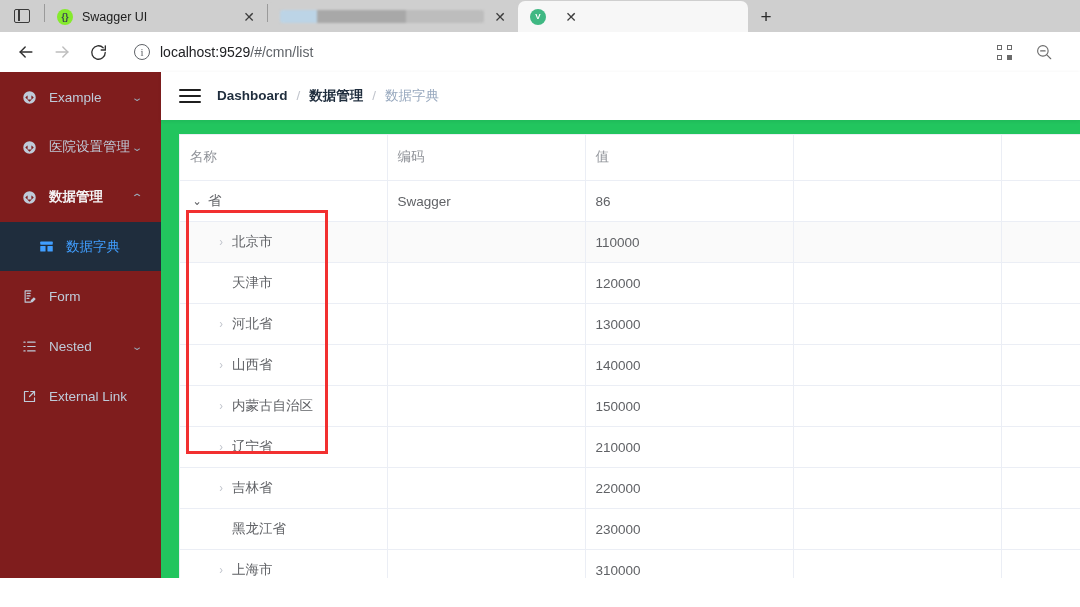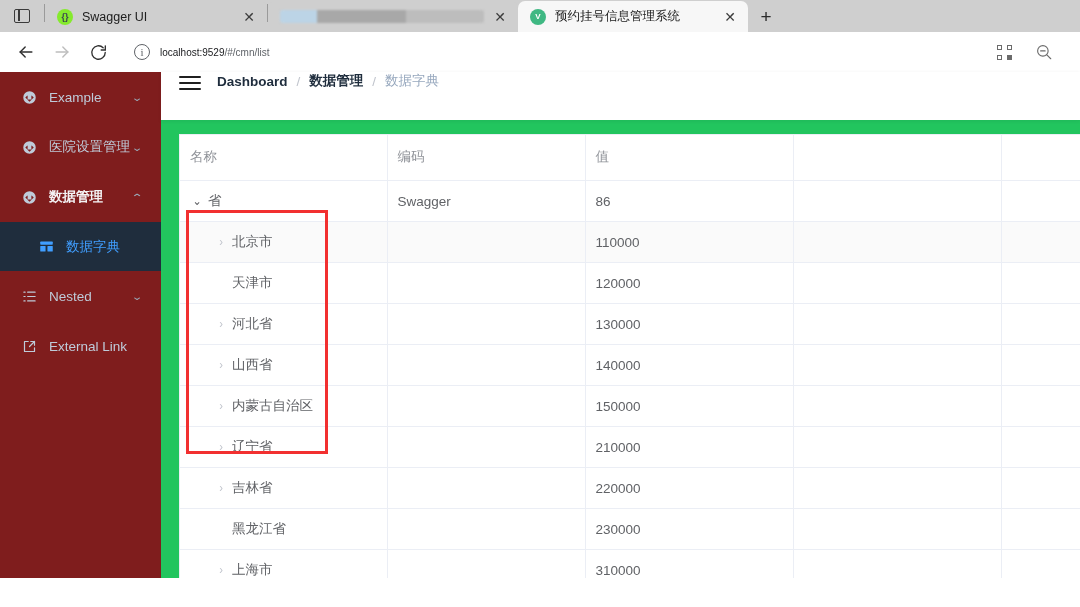--- a/index.html
+++ b/index.html
@@ -91,21 +91,21 @@
     background: #fff; border-radius: 16px;
     display: flex; align-items: center; padding: 0 10px;
     position: relative;
   }
   .omni-info {
     width: 16px; height: 16px; border: 1.4px solid #5f6368;
     border-radius: 50%; display: flex; align-items: center;
     justify-content: center; font-size: 11px; color: #5f6368;
     font-family: "Liberation Serif", serif; flex: 0 0 16px; margin-right: 10px;
   }
-  .omni-url { font-size: 10px; color: #202124; white-space: nowrap; }
+  .omni-url { font-size: 14px; color: #202124; white-space: nowrap; }
   .omni-url .host { color: #202124; }
   .omni-url .path { color: #5f6368; }
   .omni-actions { display: flex; align-items: center; gap: 16px; padding-right: 6px;}
   .qr-icon { width: 15px; height: 15px; position: relative; }
   .qr-icon i {
     position: absolute; width: 5px; height: 5px;
     border: 1.2px solid #6b6b6b; display: block;
   }
   .qr-icon i:nth-child(1){left:0;top:0;}
   .qr-icon i:nth-child(2){right:0;top:0;}
@@ -157,21 +157,21 @@
   .menu-item.active-sub .mi-icon { color: #409eff; }
   .mi-label { flex: 1 1 auto; white-space: nowrap; }
   .mi-arrow {
     font-size: 10px; color: #9aa7b5; margin-left: auto;
     transform: scaleX(1.45);
   }
 
   .content { flex: 1 1 auto; display: flex; flex-direction: column; min-width: 0; }
 
   .navbar-app {
-    height: 49px; background: #fff; display: flex; align-items: flex-start;
+    height: 49px; background: #fff; display: flex; align-items: center;
     padding: 0 0 0 18px; box-shadow: 0 1px 4px rgba(0,21,41,.08);
     position: relative; z-index: 3;
   }
   .hamburger { width: 22px; margin-right: 16px; cursor: pointer; }
   .hamburger span {
     display: block; height: 2px; background: #1f1f1f; margin: 4px 0;
     border-radius: 1px;
   }
   .crumbs { display: flex; align-items: center; font-size: 13.5px; }
   .crumb { color: #1f2d3d; font-weight: bold; }
@@ -240,21 +240,20 @@
     </div>
     <div class="tab-sep"></div>
 
     <div class="tab inactive t2">
       <div class="redacted"></div>
       <div class="tab-close">✕</div>
     </div>
 
     <div class="tab active t3">
       <div class="favicon vue">V</div>
-      <div class="tab-title">预约挂号信息管理系统</div>
       <div class="tab-close">✕</div>
     </div>
 
     <div class="newtab">+</div>
   </div>
 
   <div class="navbar">
     <div class="navbtn">
       <svg width="20" height="20" viewBox="0 0 24 24" fill="none" stroke="currentColor" stroke-width="1.7" stroke-linecap="round" stroke-linejoin="round">
           <path d="M19 12H5"></path>
@@ -333,20 +332,30 @@
         <span class="mi-icon">
           <svg width="15" height="15" viewBox="0 0 24 24" fill="currentColor">
               <rect x="2" y="4" width="20" height="5" rx="1"></rect>
               <rect x="2" y="11" width="8.5" height="9" rx="1"></rect>
               <rect x="13.5" y="11" width="8.5" height="9" rx="1"></rect>
             </svg>
         </span>
         <span class="mi-label">数据字典</span>
       </div>
 
+      <div class="menu-item">
+        <span class="mi-icon">
+          <svg width="15" height="15" viewBox="0 0 24 24" fill="none" stroke="currentColor" stroke-width="1.8" stroke-linecap="round" stroke-linejoin="round">
+              <path d="M14 3H5v18h9"></path>
+              <path d="M8 7h5M8 11h5M8 15h3"></path>
+              <path d="M19 13l-5 5v3h3l5-5z" fill="currentColor" stroke="none"></path>
+            </svg>
+        </span>
+        <span class="mi-label">Form</span>
+      </div>
 
       <div class="menu-item">
         <span class="mi-icon">
           <svg width="15" height="15" viewBox="0 0 24 24" fill="none" stroke="currentColor" stroke-width="1.8" stroke-linecap="round">
               <path d="M3 5h2M3 12h2M3 19h2"></path>
               <path d="M9 5h12M9 12h12M9 19h12"></path>
             </svg>
         </span>
         <span class="mi-label">Nested</span>
         <span class="mi-arrow">⌄</span>

